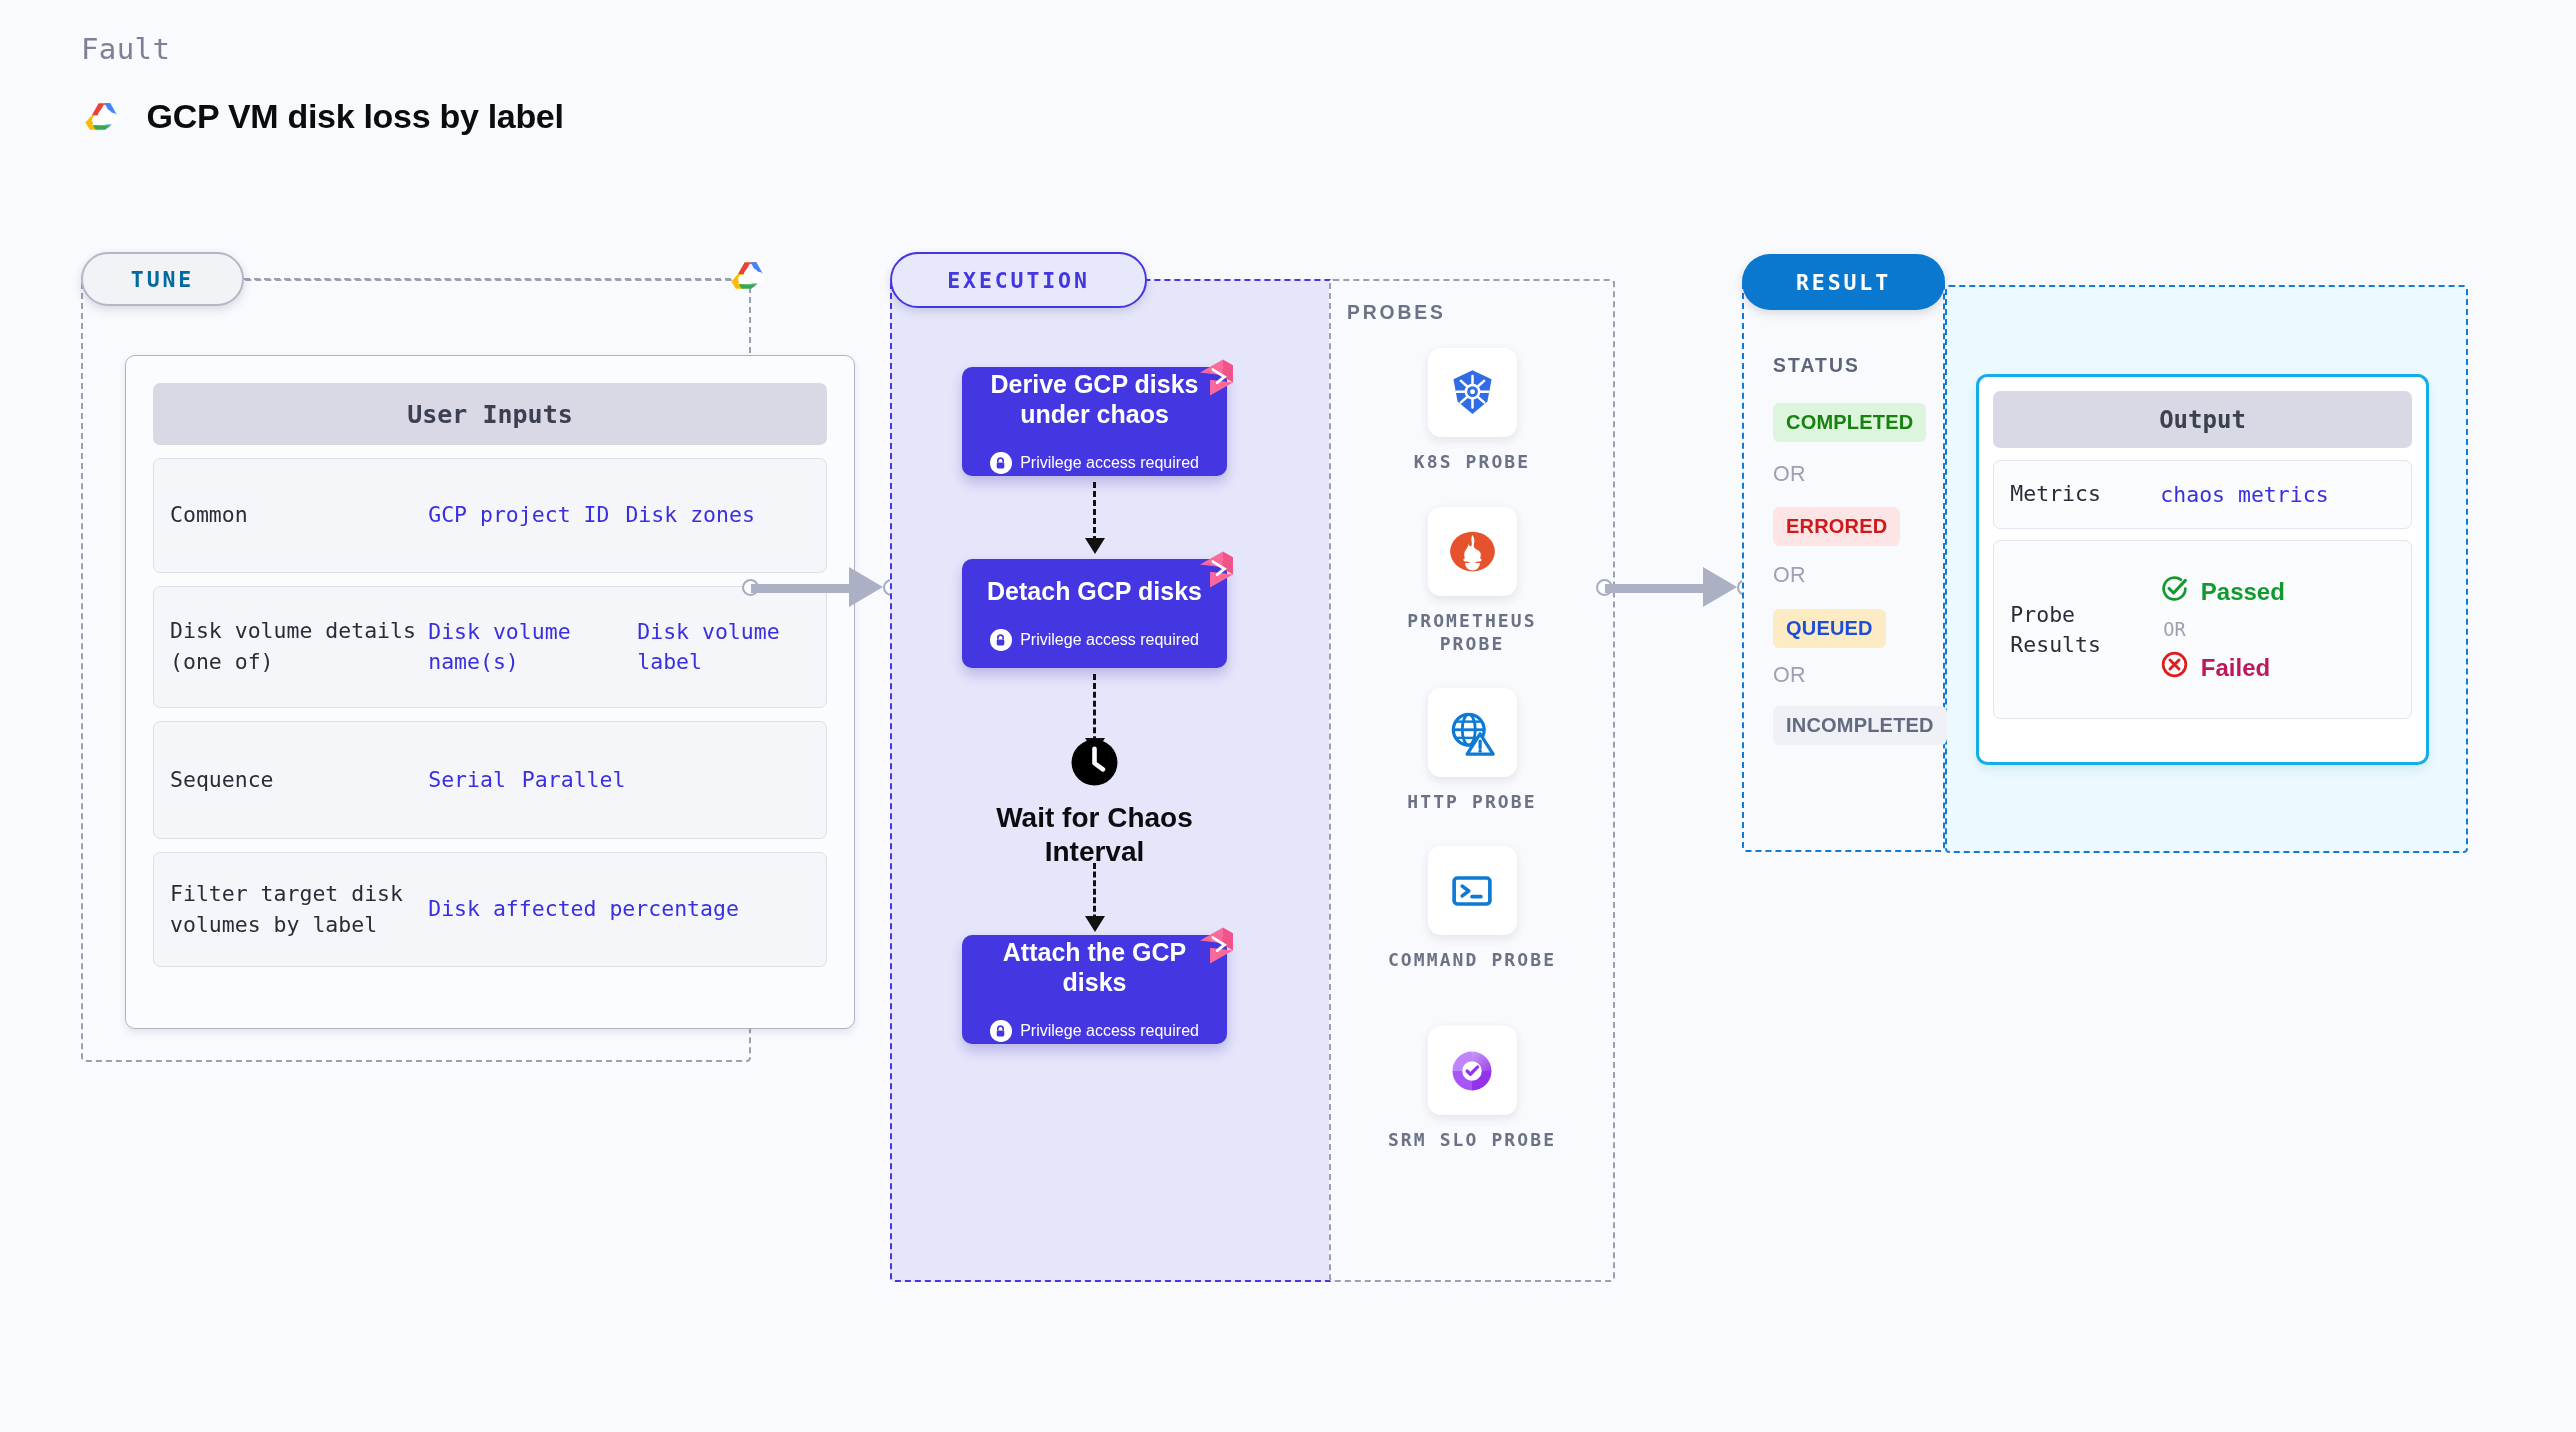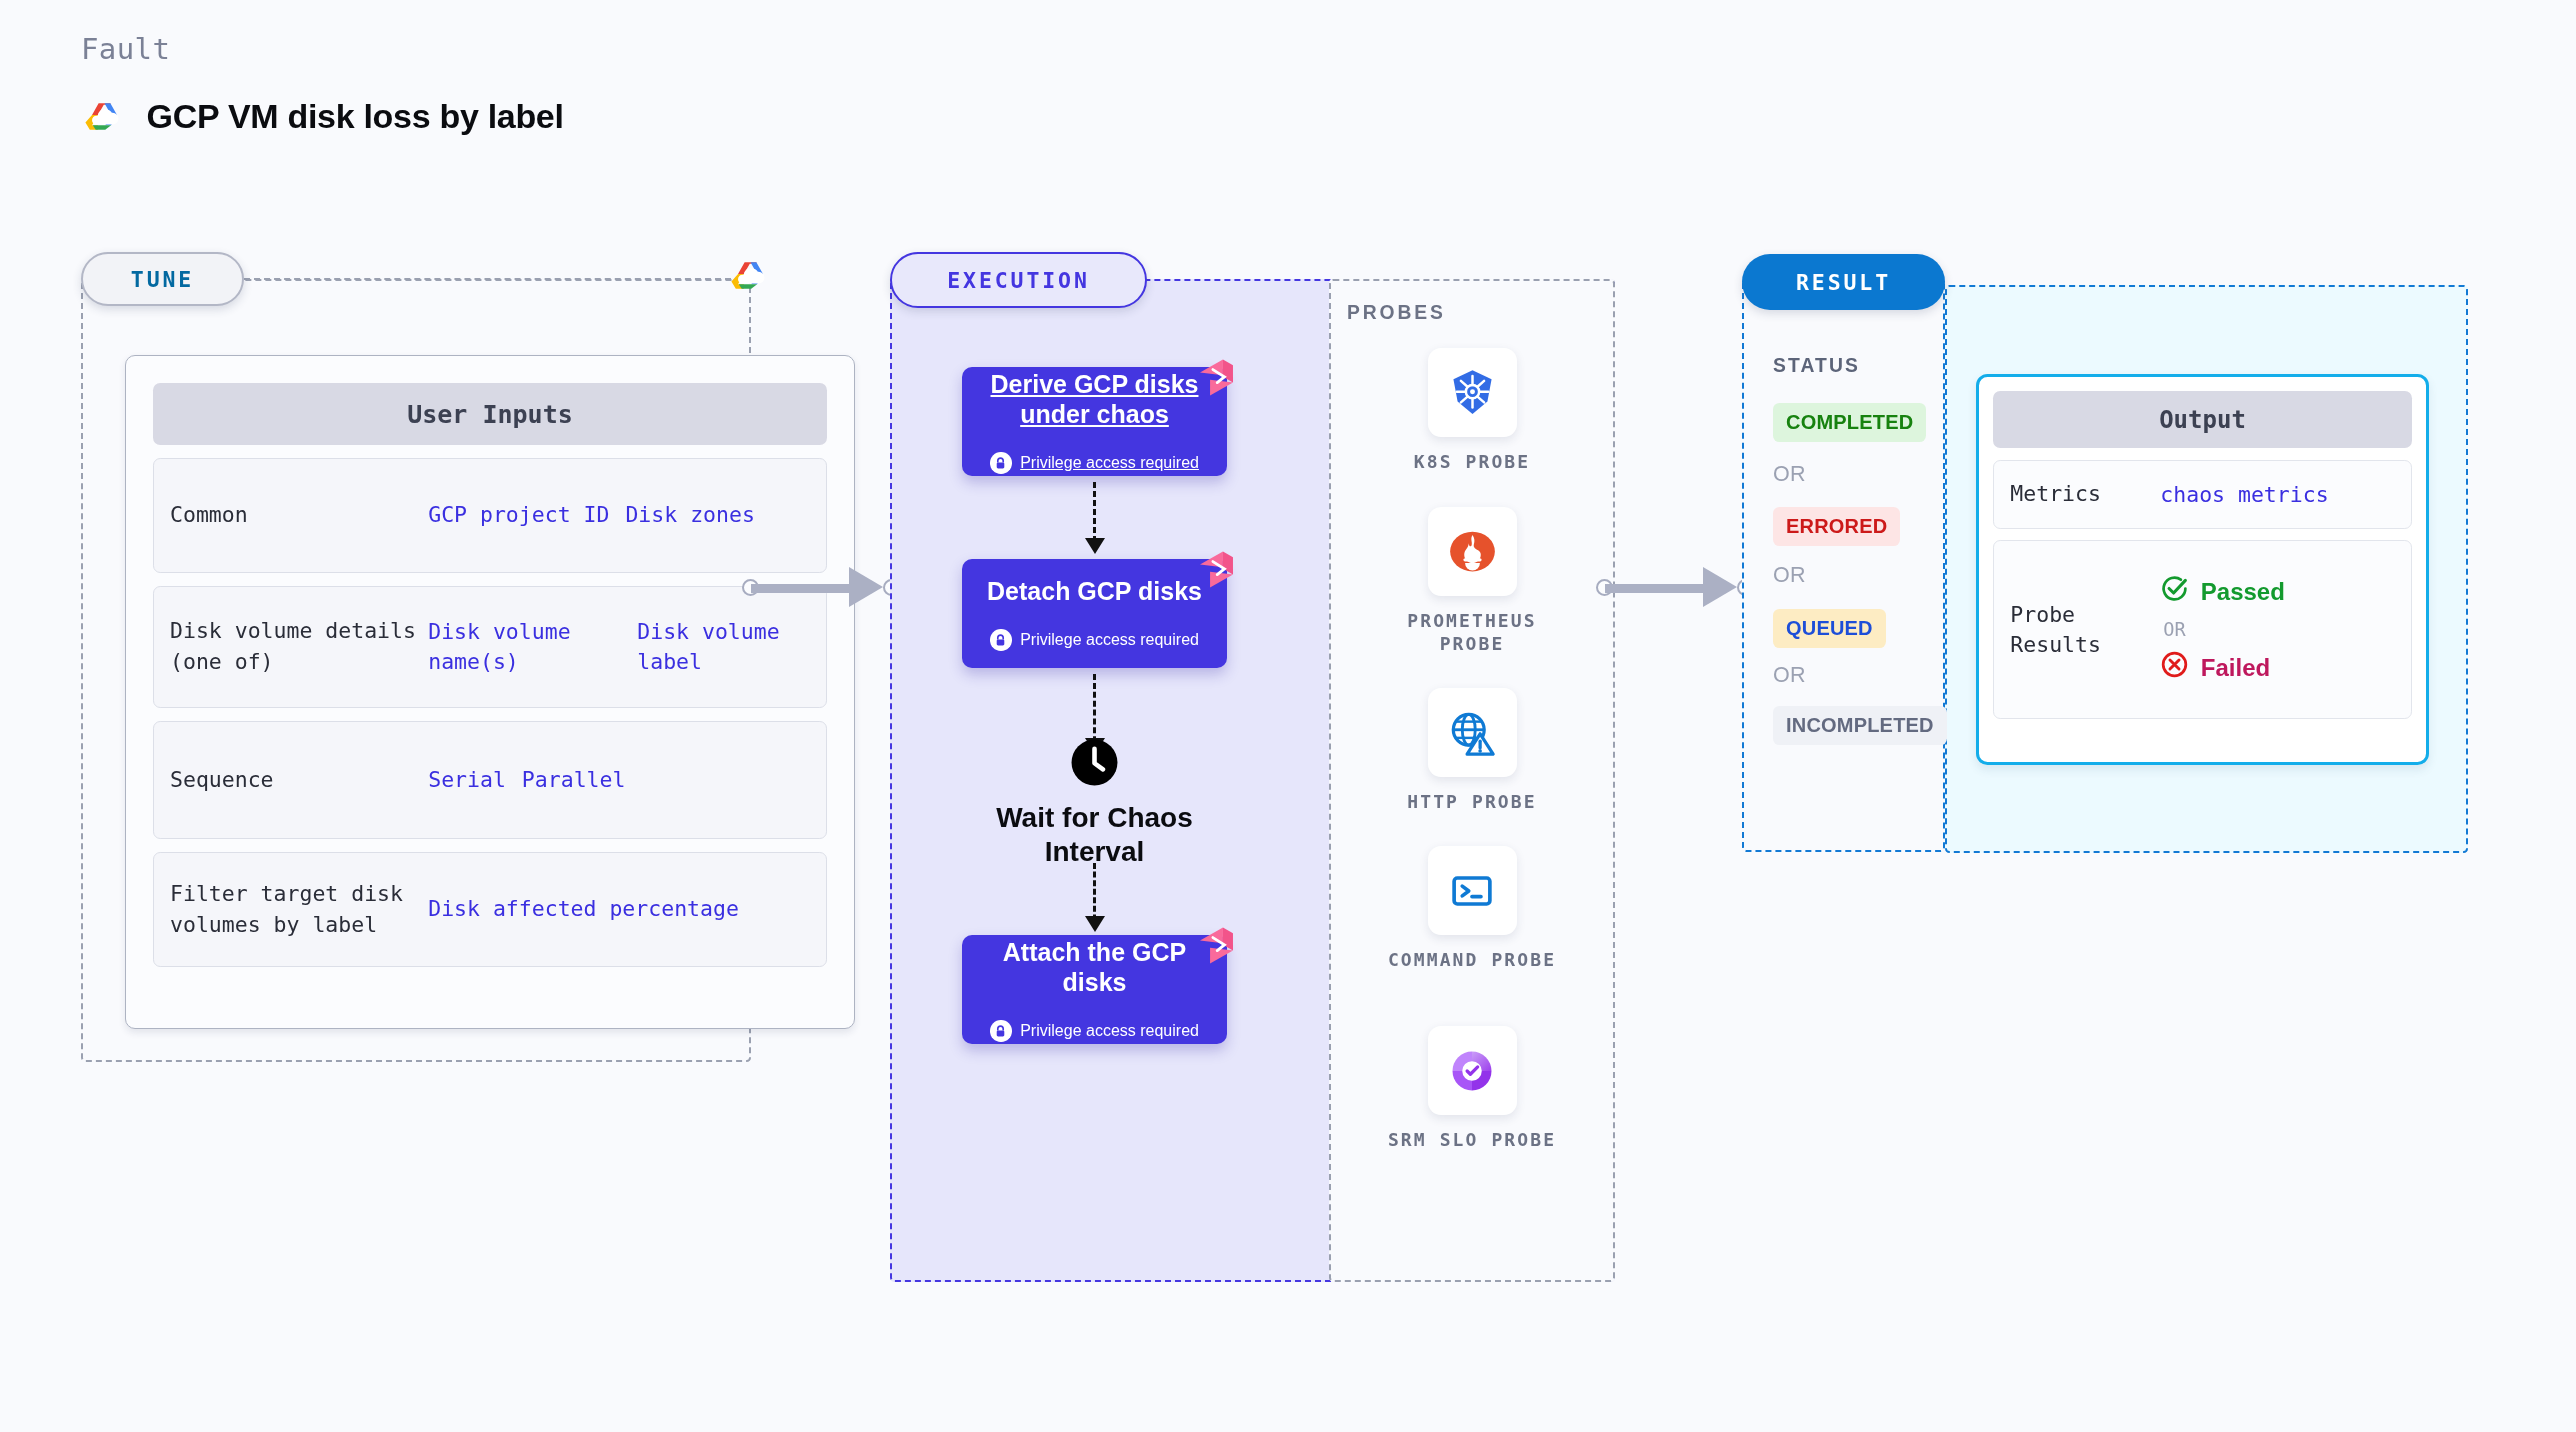--- a/index.html
+++ b/index.html
@@ -117,21 +117,21 @@
     display: flex; flex-direction: column; align-items: center; justify-content: center;
     color: #ffffff; padding: 10px 17px;
   }
   .step-title { font-size: 25px; font-weight: 700; line-height: 1.2; text-align: center; }
   .step-sub { display: flex; align-items: center; gap: 8.6px; margin-top: 23px; font-size: 16px; }
   .lock-badge {
     width: 21.5px; height: 21.5px; border-radius: 50%; background: #ffffff;
     display: flex; align-items: center; justify-content: center; flex: 0 0 21.5px;
   }
   .chaos-corner { position: absolute; right: -16px; top: -16px; width: 53px; height: 53px; }
-  .step1 { left: 962px; top: 367px; width: 265px; height: 109px; text-decoration: underline; }
+  .step1 { left: 962px; top: 367px; width: 265px; height: 109px; }
   .step2 { left: 962px; top: 559px; width: 265px; height: 109px; }
   .step3 { left: 962px; top: 935px; width: 265px; height: 109px; }
 
   .arrow-v { position: absolute; width: 2.9px; }
   .arrow-v .line { position: absolute; left: 0; top: 0; width: 0; height: 100%; border-left: 3.6px dashed #111; }
   .arrow-v .tip {
     position: absolute; left: -8px; bottom: -2.9px; width: 0; height: 0;
     border-left: 10px solid transparent; border-right: 10px solid transparent; border-top: 16px solid #111;
   }
   .av1 { left: 1093px; top: 482px; height: 69px; }

